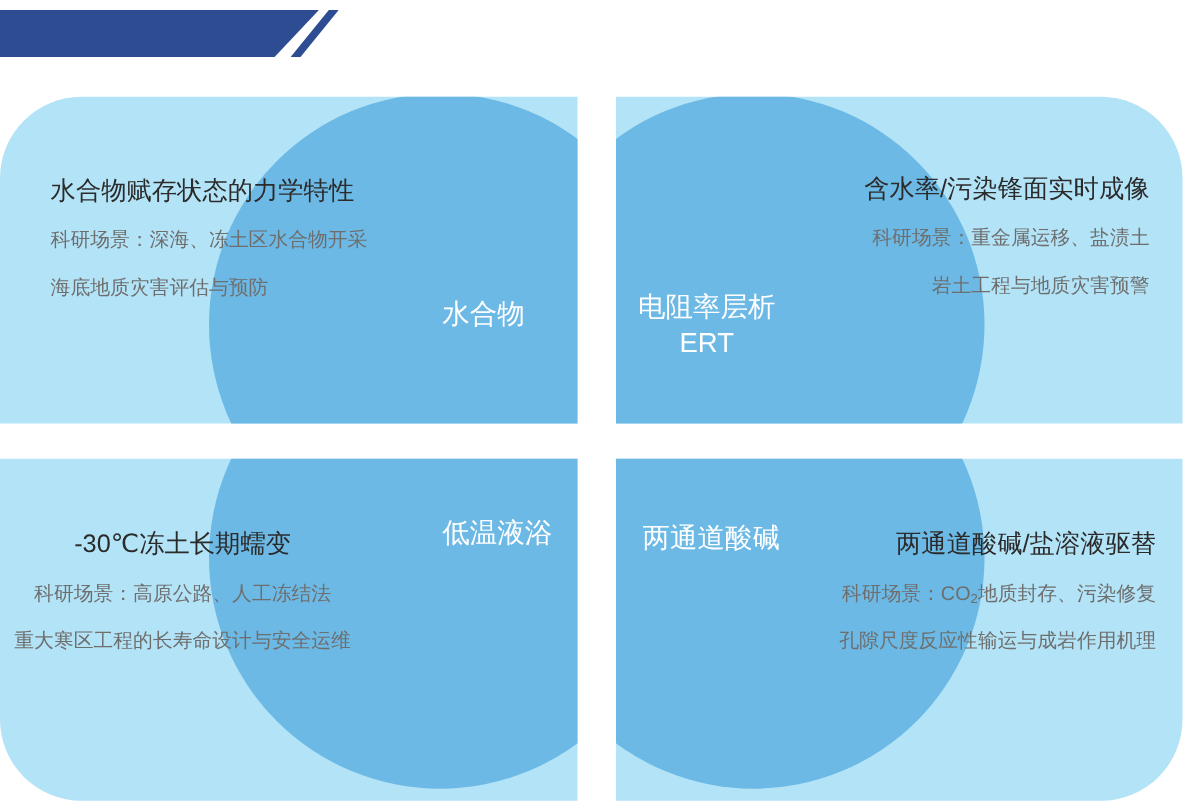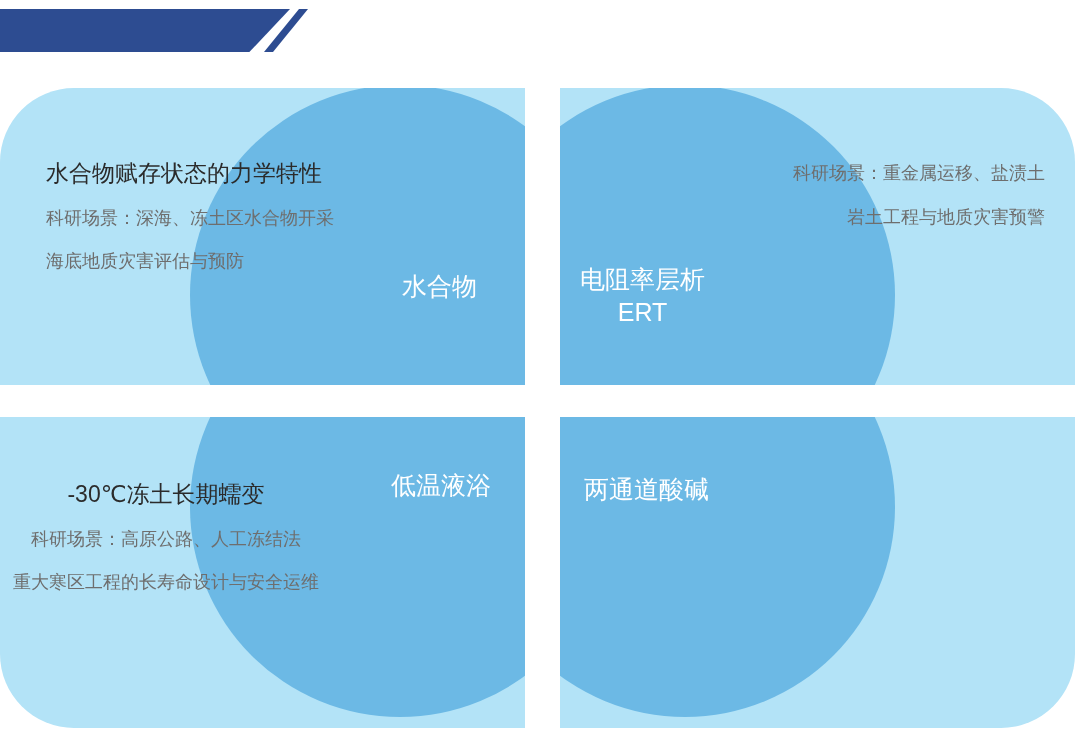--- a/index.html
+++ b/index.html
@@ -89,21 +89,21 @@
     position: absolute;
     color: #ffffff;
     font-size: 25px;
     line-height: 1.32;
     text-align: center;
     white-space: pre-line;
     z-index: 3;
   }
   .card.tl .blob-label { right: 48px;  bottom: 82px;  }
   .card.tr .blob-label { left: 20px;   bottom: 56px; text-align: center;  }
-  .card.bl .blob-label { right: 34px;  top: 52px;     }
+  .card.bl .blob-label { right: 23px;  top: 52px;     }
   .card.br .blob-label { left: 24px;   top: 56px;     }
 
   .card-body {
     position: absolute;
     z-index: 2;
   }
   .card.tl .card-body { left: 46px;  top: 60px;  text-align: left; }
   .card.tr .card-body { right: 30px; top: 58px;  text-align: right; }
   .card.bl .card-body { left: 13px;  top: 52px;  text-align: center; }
   .card.br .card-body { right: 24px; top: 52px;  text-align: right; }
@@ -151,33 +151,39 @@
       <div class="card-line">科研场景：深海、冻土区水合物开采</div>
       <div class="card-line">海底地质灾害评估与预防</div>
     </div>
   </div>
 
   <div class="card tr">
     <div class="blob"></div>
     <div class="blob-label">电阻率层析
 ERT</div>
     <div class="card-body">
+      <div class="card-heading">含水率/污染锋面实时成像</div>
       <div class="card-line">科研场景：重金属运移、盐渍土</div>
       <div class="card-line">岩土工程与地质灾害预警</div>
     </div>
   </div>
 
   <div class="card bl">
     <div class="blob"></div>
     <div class="blob-label">低温液浴</div>
     <div class="card-body">
       <div class="card-heading">-30℃冻土长期蠕变</div>
       <div class="card-line">科研场景：高原公路、人工冻结法</div>
       <div class="card-line">重大寒区工程的长寿命设计与安全运维</div>
     </div>
   </div>
 
   <div class="card br">
     <div class="blob"></div>
     <div class="blob-label">两通道酸碱</div>
+    <div class="card-body">
+      <div class="card-heading">两通道酸碱/盐溶液驱替</div>
+      <div class="card-line"><span>科研场景：CO</span><sub>2</sub><span>地质封存、污染修复</span></div>
+      <div class="card-line">孔隙尺度反应性输运与成岩作用机理</div>
+    </div>
   </div>
 
 </div>
 
 </body></html>

